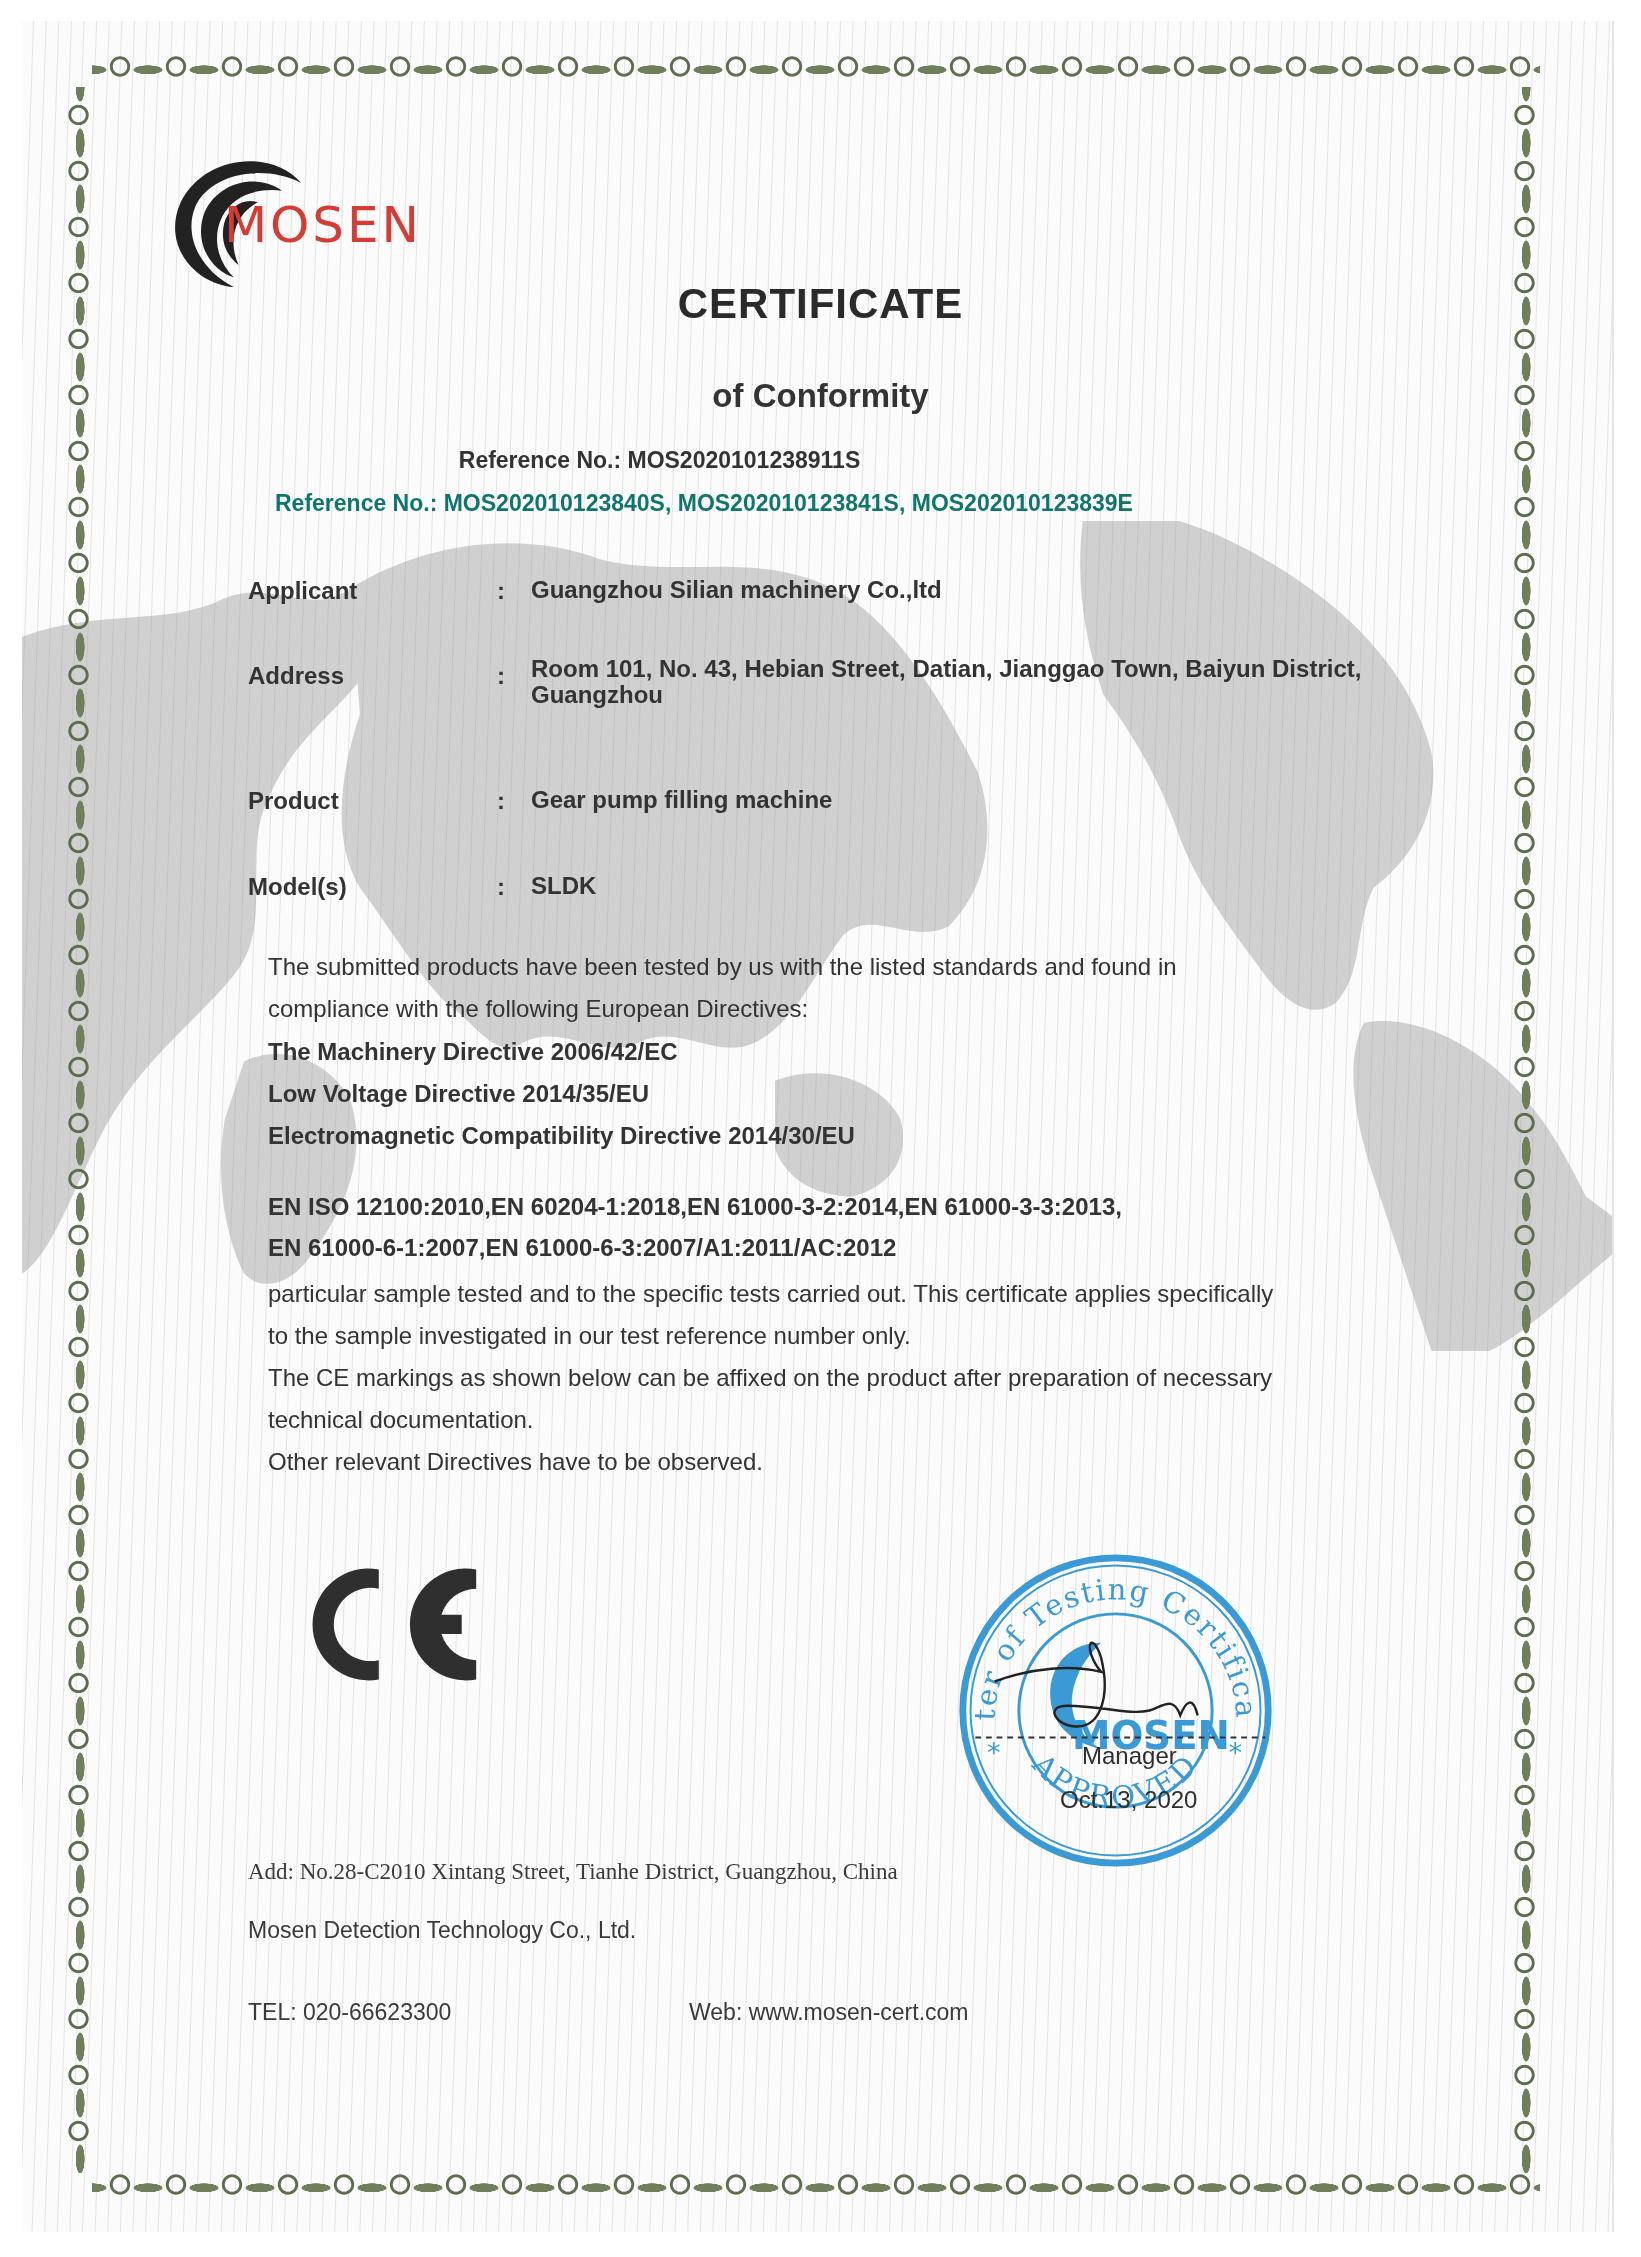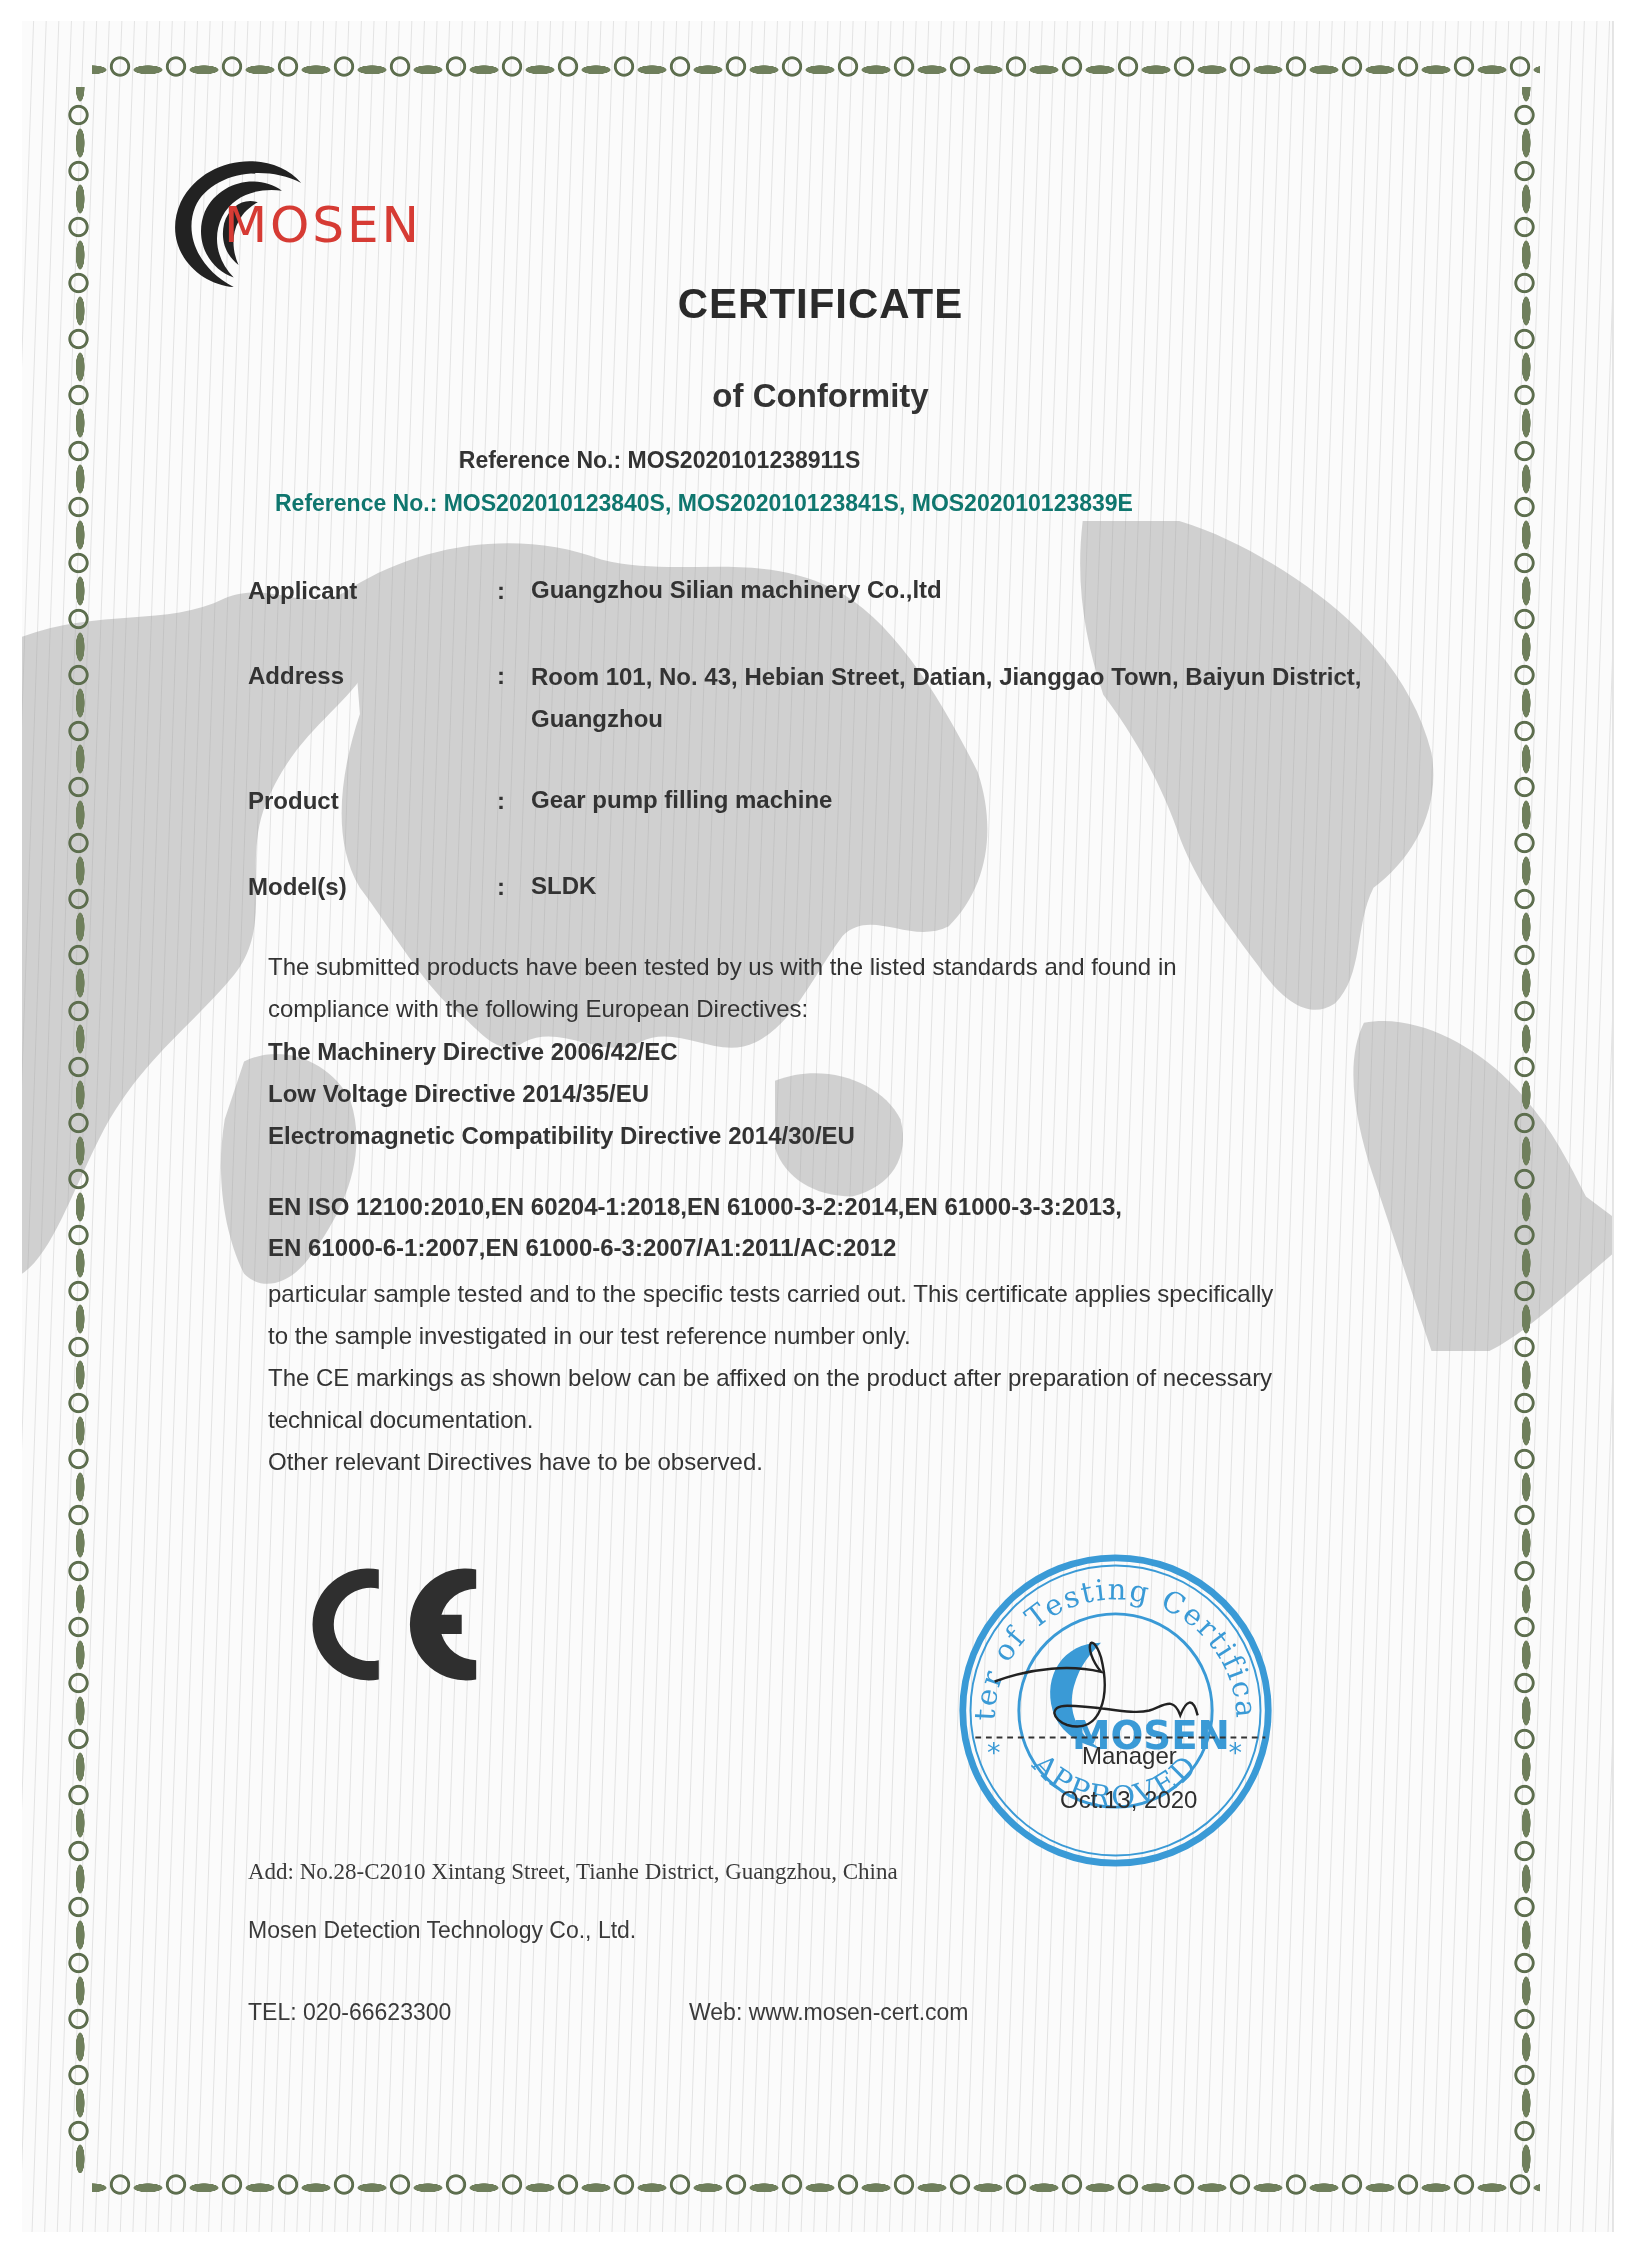--- a/index.html
+++ b/index.html
@@ -110,21 +110,21 @@
 <div class="ref2">Reference No.: MOS202010123840S, MOS202010123841S, MOS202010123839E</div>
 
 <div class="field" style="top:577px;">
   <span class="lbl">Applicant</span>
   <span class="colon">:</span>
   <span class="val">Guangzhou Silian machinery Co.,ltd</span>
 </div>
 <div class="field" style="top:662px;">
   <span class="lbl">Address</span>
   <span class="colon">:</span>
-  <span class="val" style="width:850px;line-height:42px;">Room 101, No. 43, Hebian Street, Datian, Jianggao Town, Baiyun District, Guangzhou</span>
+  <span class="val" style="width:850px;line-height:26px;">Room 101, No. 43, Hebian Street, Datian, Jianggao Town, Baiyun District, Guangzhou</span>
 </div>
 <div class="field" style="top:787px;">
   <span class="lbl">Product</span>
   <span class="colon">:</span>
   <span class="val">Gear pump filling machine</span>
 </div>
 <div class="field" style="top:873px;">
   <span class="lbl">Model(s)</span>
   <span class="colon">:</span>
   <span class="val">SLDK</span>

